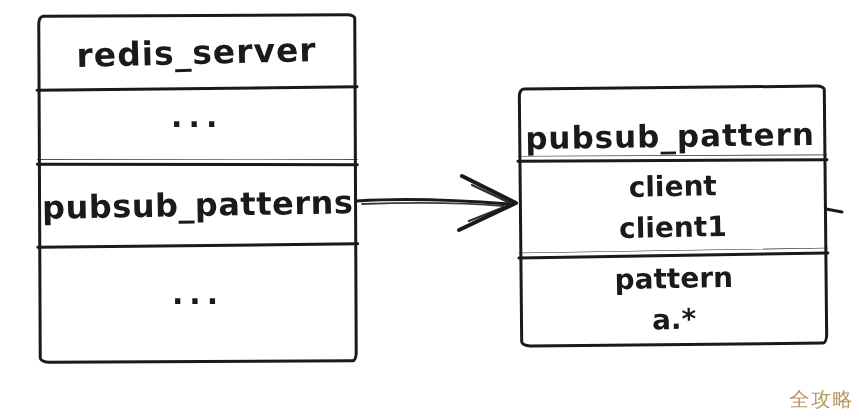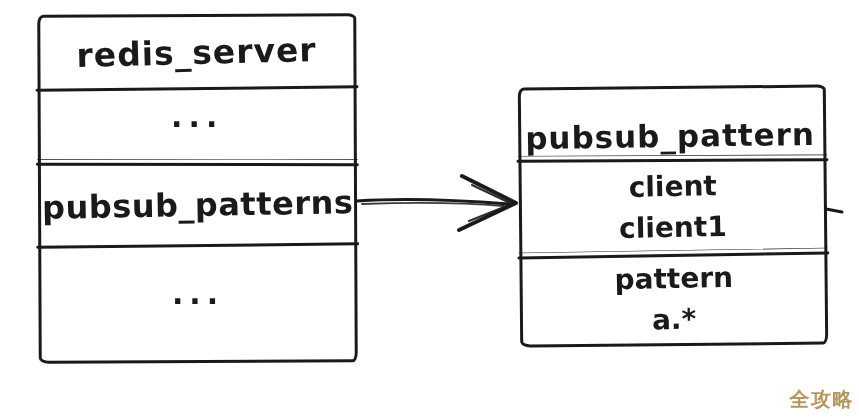--- a/index.html
+++ b/index.html
@@ -103,21 +103,21 @@
     left: 0; top: 0;
     width: 859px; height: 417px;
     pointer-events: none;
   }
 
   .watermark {
     position: absolute;
     right: 5px;
     bottom: 4px;
     font-size: 20px;
-    font-weight: bold;
+    font-weight: normal;
     letter-spacing: 1.5px;
     color: #b6985f;
   }
 </style>
 </head>
 <body>
 
 <div class="canvas">
 
   <div class="sketch-box left-box">

